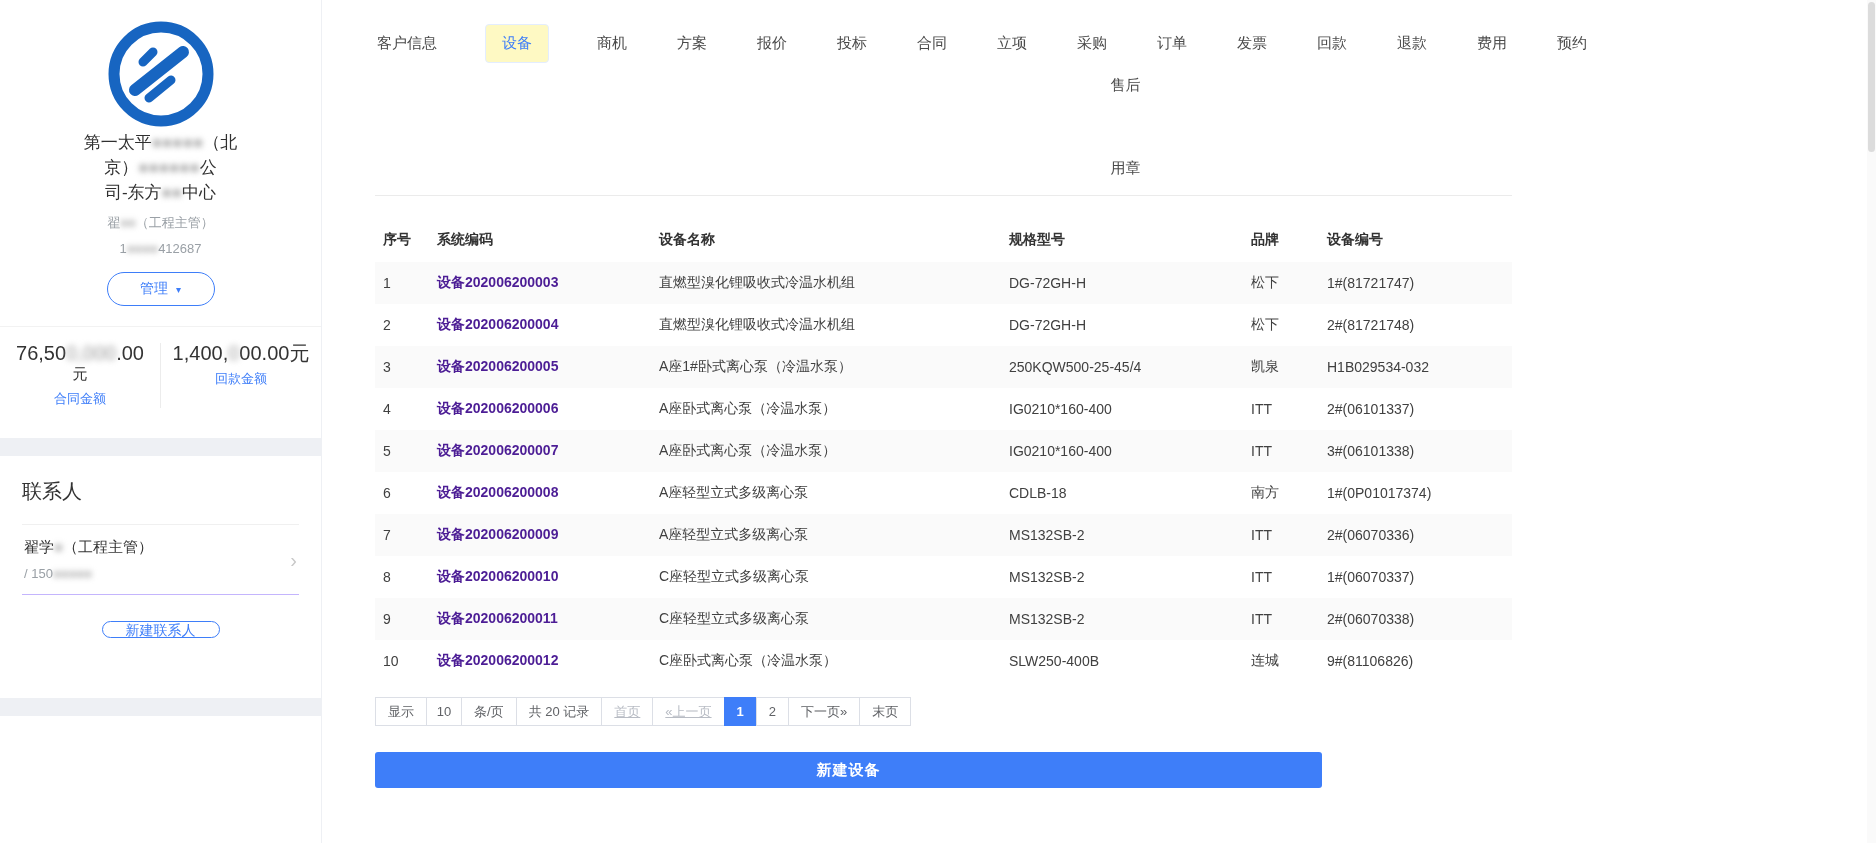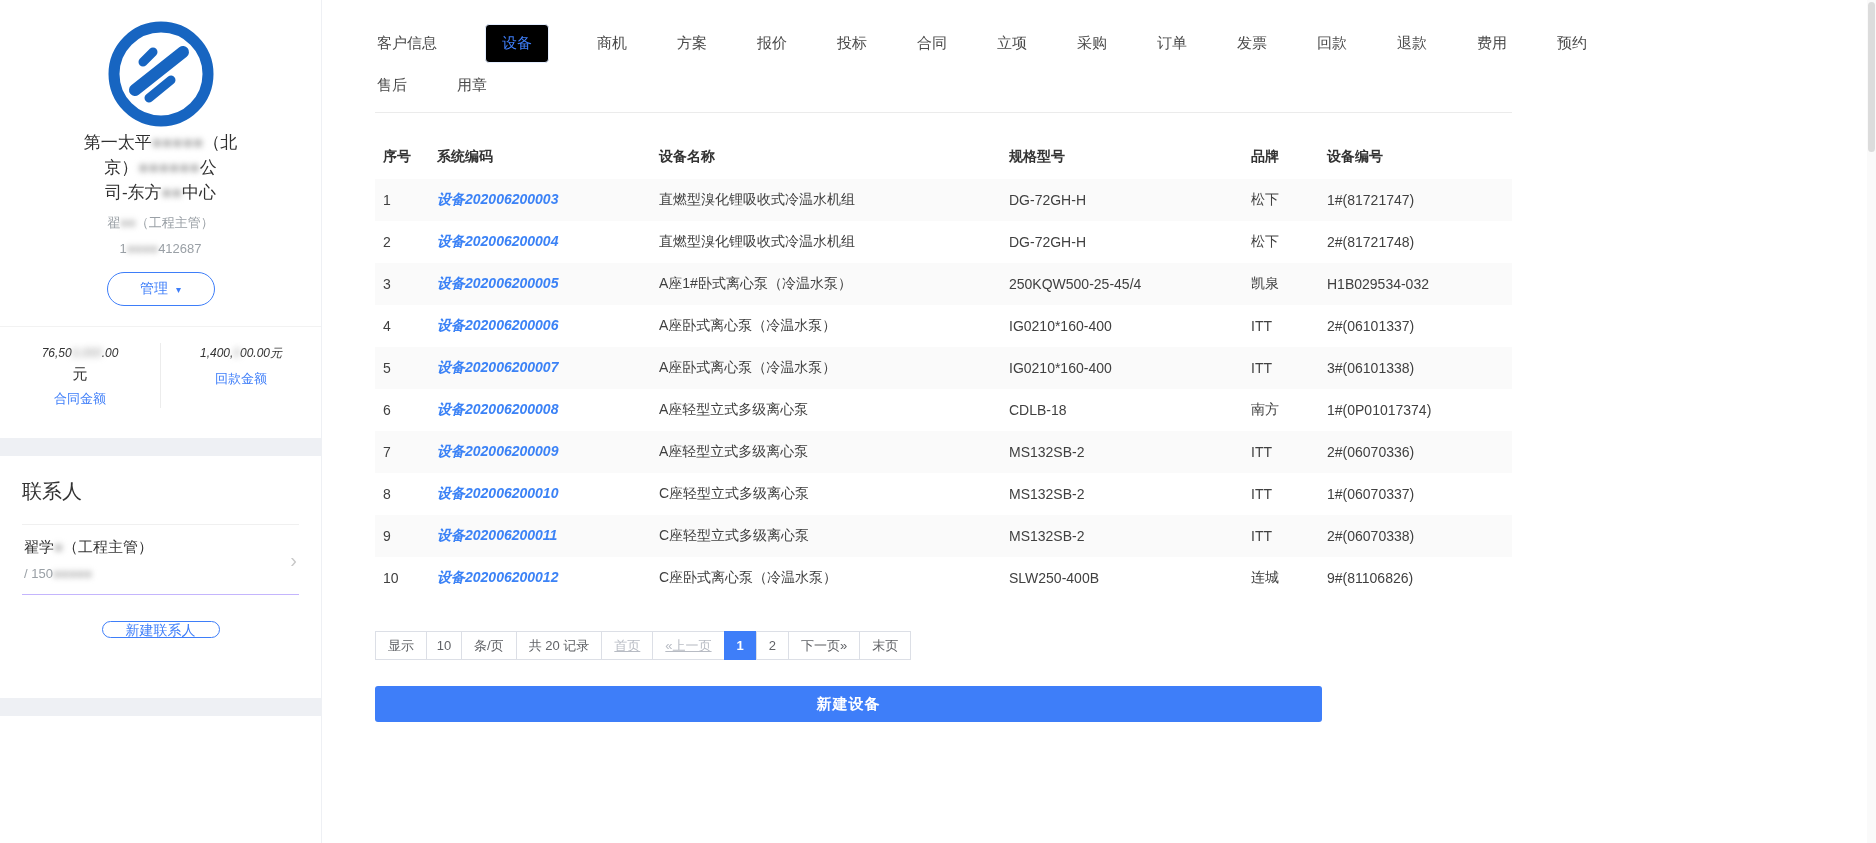--- a/index.html
+++ b/index.html
@@ -20,48 +20,48 @@
   .company-name { padding:0 20px; text-align:center; font-size:17px; line-height:25px; color:#2f2f2f; }
   .sub-line { text-align:center; color:#9aa0a6; font-size:13px; margin-top:9px; }
   .blur { filter: blur(3px); color:#9a9a9a; }
   .manage-btn { display:flex; margin:16px auto 0; width:108px; height:34px; border:1px solid #3e7ef9;
     border-radius:17px; color:#3e7ef9; align-items:center; justify-content:center; gap:8px;
     font-size:14px; background:#fff; cursor:pointer; }
   .manage-btn .caret { font-size:10px; }
   .stats { display:flex; border-top:1px solid #f2f2f2; margin-top:20px; padding-top:16px; }
   .stat { flex:1; text-align:center; }
   .stat:first-child { border-right:1px solid #ececec; }
-  .stat-value { font-size:12px; font-weight:500; color:#333; line-height:21px; padding:0 0;font-style:italic; }
+  .stat-value { font-size:20px; font-weight:500; color:#333; line-height:21px; padding:0 0; }
   .stat-unit { font-size:15px; color:#333; line-height:20px; }
   .stat-label { color:#3e7ef9; font-size:13px; margin-top:6px; cursor:pointer; }
   .card-title { font-size:20px; color:#333; }
   .contact-item { position:relative; border-top:1px solid #f0f0f0; border-bottom:1px solid #c4b5fd;
     padding:13px 2px; margin-top:19px; cursor:pointer; }
   .contact-name { font-size:15px; color:#333; }
   .contact-phone { font-size:13px; color:#9aa0a6; margin-top:9px; }
   .contact-chevron { position:absolute; right:2px; top:24px; color:#c8c8c8; font-size:20px; }
   .new-contact-btn { display:block; margin:26px auto 0; width:118px; height:17px; border:1px solid #3e7ef9;
     border-radius:17px; color:#3e7ef9; background:#fff; font-size:14px; cursor:pointer; }
   
   #main { position:absolute; left:322px; top:0; right:0; height:843px; background:#fff; }
   .main-inner { padding-left:53px; }
   .tabs-row { display:flex; gap:46px; align-items:center; }
   .tabs-row.first { margin-top:24px; }
-  .tabs-row.second { margin-top:4px; }
+  .tabs-row.second { margin-top:4px;flex-direction:column; }
   .tab { font-size:15px; color:#4a4a4a; padding:9px 2px; cursor:pointer; white-space:nowrap; }
-  .tab.active { color:#3e7ef9; background:#000000; border:1px solid #e3edff; border-radius:4px;
+  .tab.active { color:#3e7ef9; background:#fef9c3; border:1px solid #e3edff; border-radius:4px;
     padding:9px 16px; font-weight:500; }
   .tabs-underline { width:1137px; border-bottom:1px solid #ebebeb; margin-top:8px; }
   table.device-table { width:1137px; border-collapse:collapse; margin-top:22px; font-size:14px; }
   .device-table th { text-align:left; font-weight:600; color:#333; height:44px; padding:0 8px; }
   .device-table td { height:42px; padding:0 8px; color:#404040; }
   .device-table tbody tr:nth-child(odd) { background:#fafafa; }
-  a.device-link { color:#3b82f6; font-weight:600; text-decoration:none; cursor:pointer;font-style:italic; }
-  
-  .pagination { display:flex; margin-top:32px; font-size:13px; color:#606266; align-items:flex-start; }
+  a.device-link { color:#4c1d95; font-weight:600; text-decoration:none; cursor:pointer; }
+  
+  .pagination { display:flex; margin-top:15px; font-size:13px; color:#606266; align-items:flex-start; }
   .pg-cell { border:1px solid #dcdfe6; height:29px; line-height:27px; padding:0 12px; margin-left:-1px;
     background:#fff; white-space:nowrap; }
   .pg-cell:first-child { margin-left:0; }
   .pg-cell.clickable { cursor:pointer; }
   .pg-cell.disabled { color:#b8bcc4;text-decoration:underline; }
   .pg-cell.active { background:#3e7ef9; border-color:#3e7ef9; color:#fff; font-weight:600; }
   .pg-input { width:36px; height:29px; border:1px solid #dcdfe6; text-align:center; margin-left:-1px;
     font-size:13px; color:#606266; outline:none; background:#fff; }
   .new-device-btn { margin-top:26px; width:947px; height:36px; background:#3e7ef9; color:#fff;
     border:none; border-radius:3px; font-size:15px; font-weight:600; cursor:pointer; letter-spacing:1px; }

